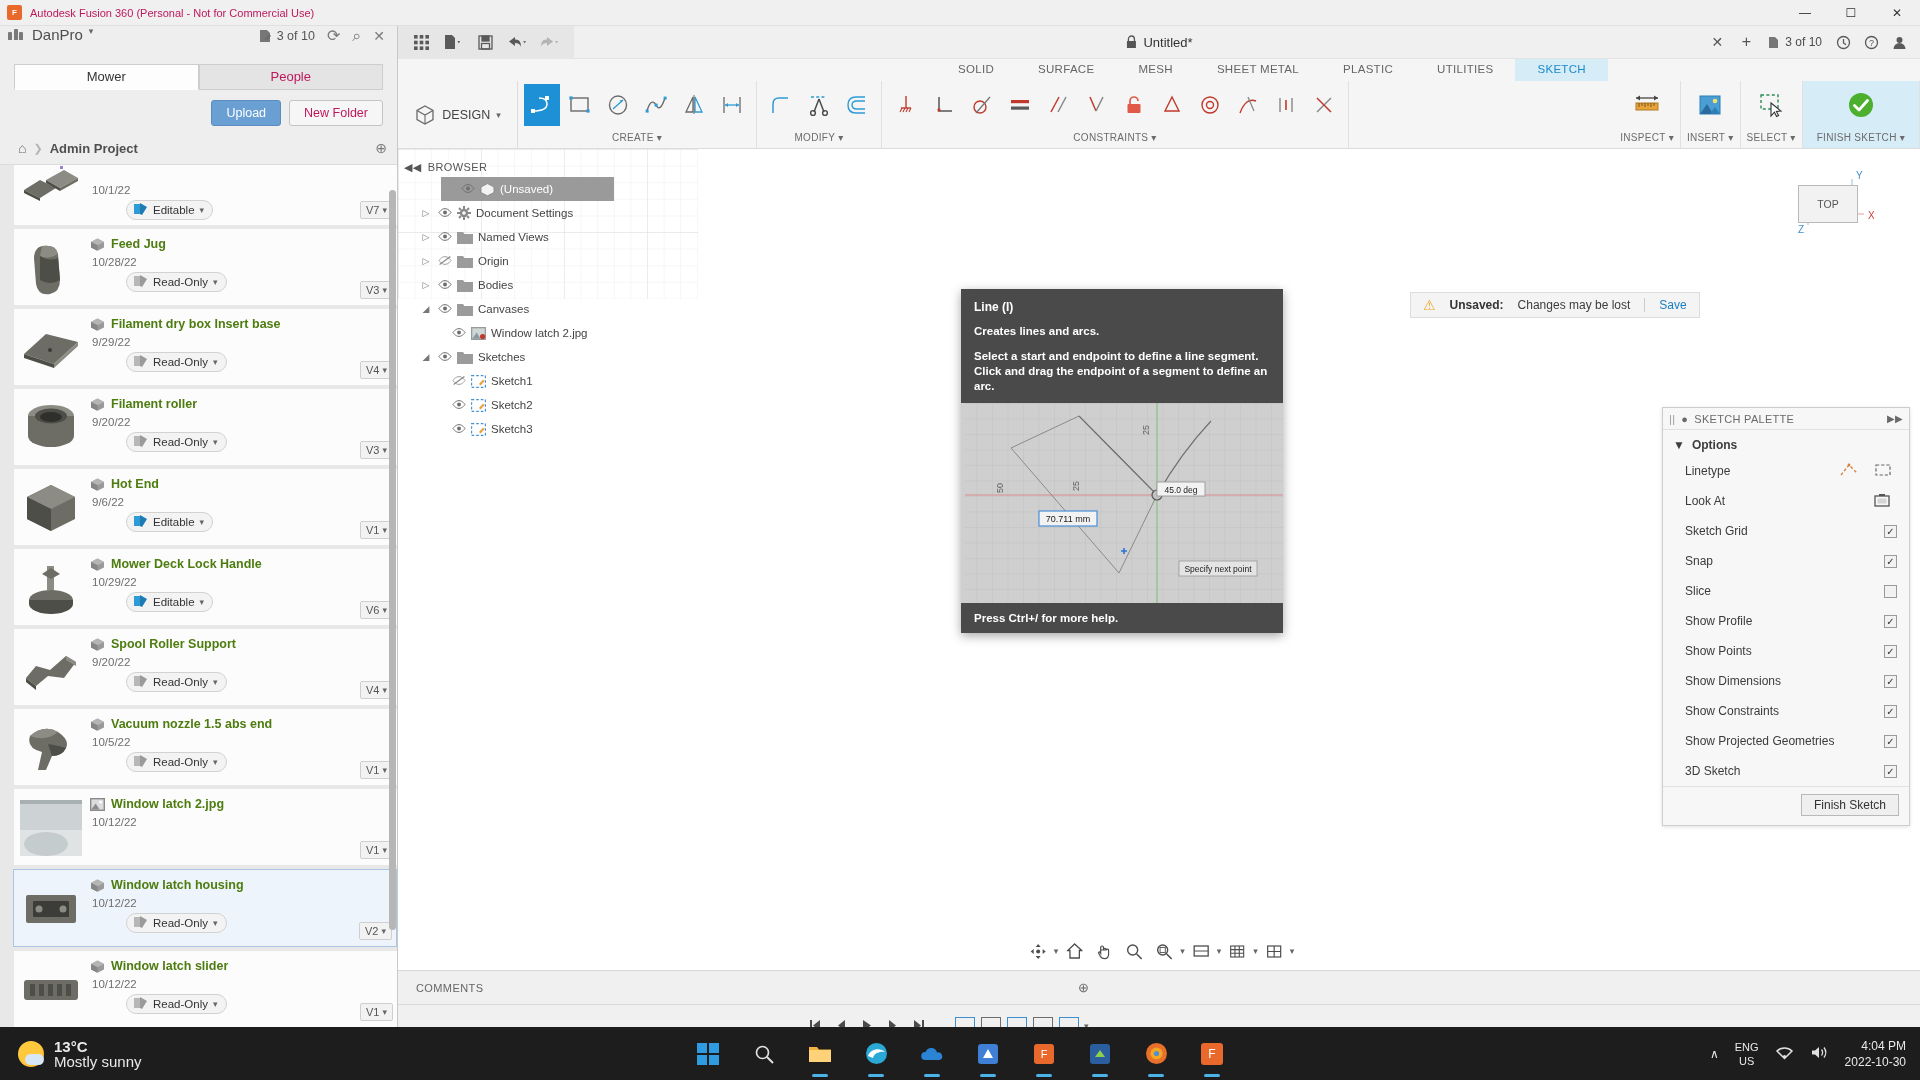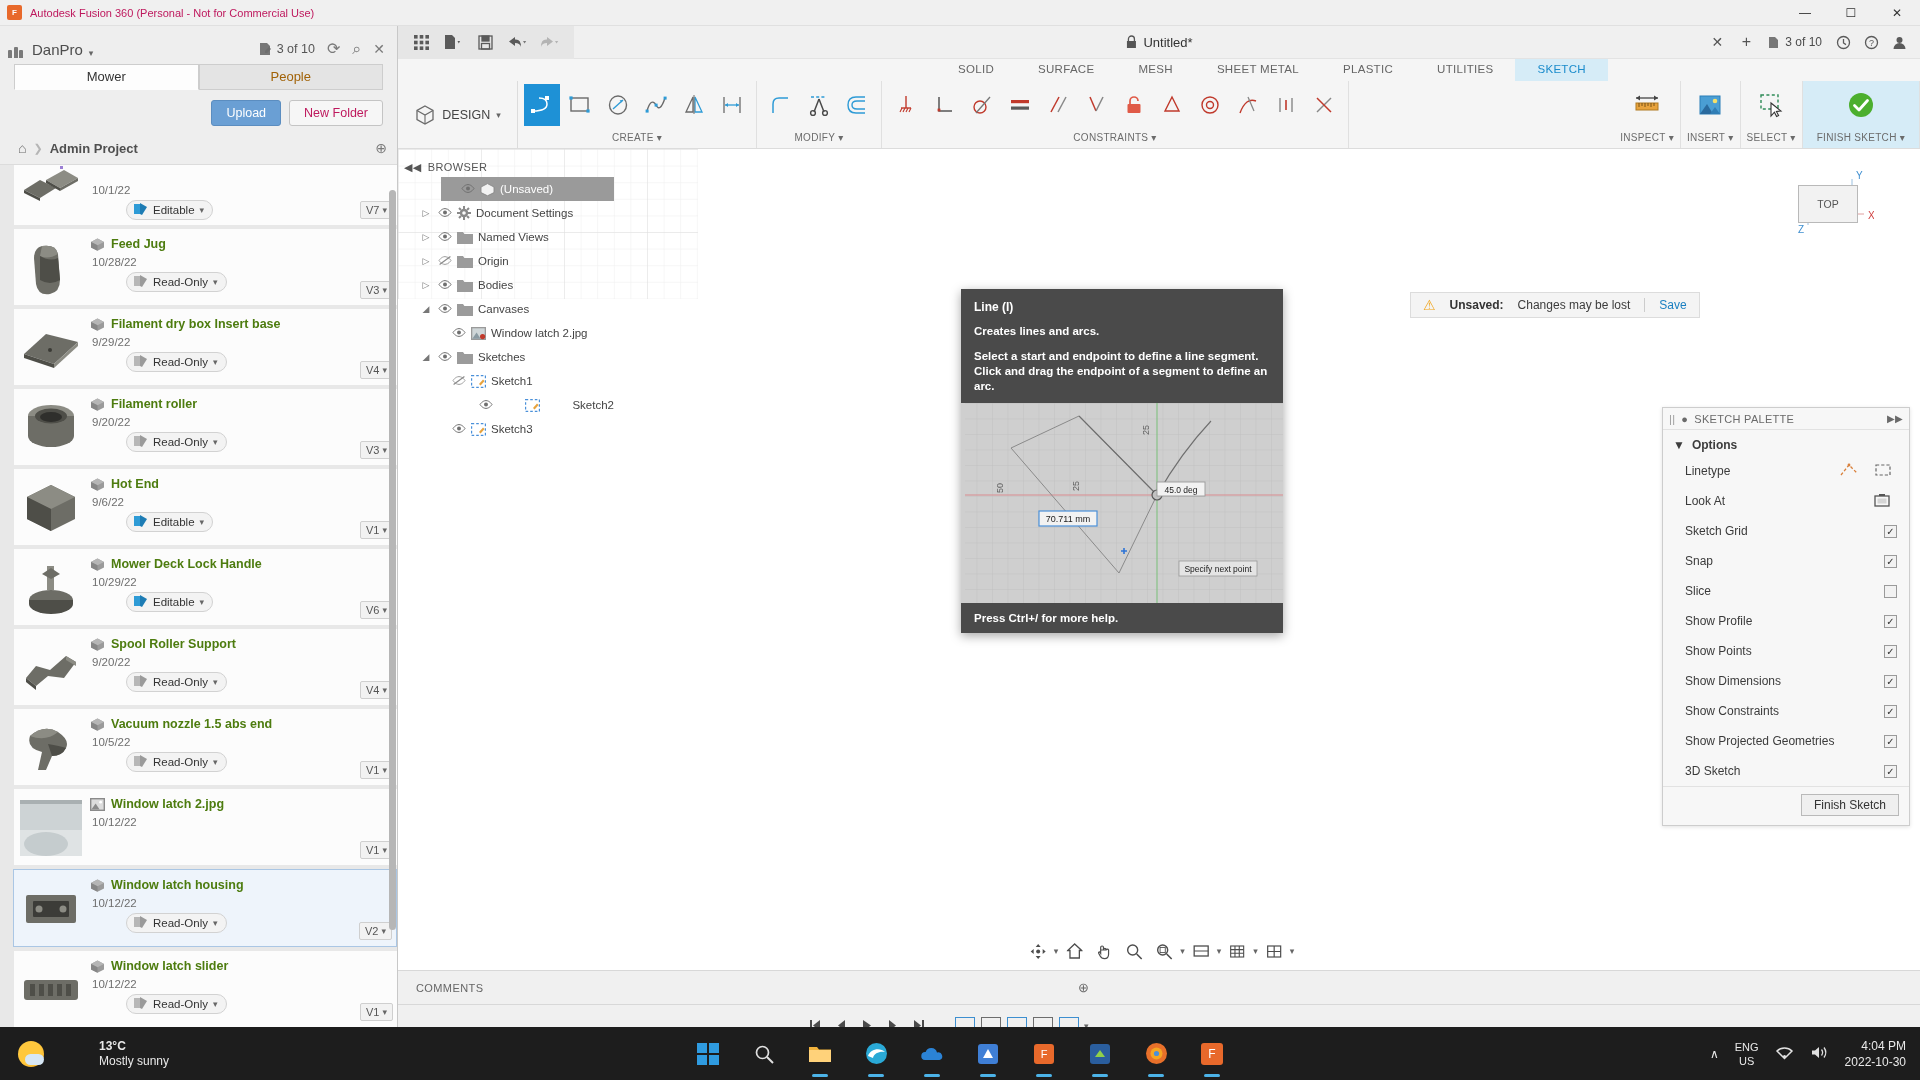--- a/index.html
+++ b/index.html
@@ -17,32 +17,32 @@
   #wincontrols { position:absolute; right:0; top:0; height:26px; display:flex; }
   .wc { width:46px;height:26px;display:flex;align-items:center;justify-content:center;
     font-size:12px;color:#333; }
 
   
   #body { display:flex; height:1020px; }
 
   
   #datapanel { width:398px; background:#eeeeee; display:flex; flex-direction:column;
     border-right:1px solid #c8c8c8; position:relative; }
-  #dp-head { height:32px; display:flex; align-items:flex-end; padding:0 8px; gap:6px;}
+  #dp-head { height:32px; display:flex; align-items:flex-start; padding:0 8px; gap:6px;}
   .team-ico { width:18px;height:14px;display:flex;align-items:flex-end;gap:1.5px;}
   .team-ico i{display:block;width:4px;background:#7a7a7a;border-radius:1px 1px 0 0;}
   #team-name { font-size:15px; color:#4d4d4d; }
   .caret { font-size:9px; color:#666; }
   #dp-head-right { margin-left:auto; display:flex; align-items:center; gap:12px; padding-right:4px;}
   #notif { display:flex;align-items:center;gap:4px;font-size:12.5px;color:#555;}
   .ico-gray{ color:#7a7a7a; }
 
   #dp-tabs { display:flex; margin:6px 14px 0 14px; }
   .dp-tab { flex:1; height:26px; line-height:24px; text-align:center; font-size:13px;
-    color:#a16207; background:#e4e4e4; border:1px solid #cdcdcd; }
+    color:#be185d; background:#e4e4e4; border:1px solid #cdcdcd; }
   .dp-tab.active { background:#fdfdfd; border-bottom-color:#fdfdfd; color:#333; }
 
   #dp-actions { display:flex; justify-content:flex-end; gap:8px; padding:10px 14px 8px 0;}
   .btn { height:26px; padding:0 14px; font-size:12.5px; border-radius:3px; line-height:25px;}
   .btn-primary { background:#6a9fd4; color:#fff; border:1px solid #5b8dc0; }
   .btn-ghost { background:#f6f6f6; color:#be185d; border:1px solid #c4c4c4; }
 
   #crumb { display:flex; align-items:center; gap:7px; padding:6px 10px 8px 18px;
     font-size:13px; color:#4f4f4f; font-weight:bold; position:relative;}
   #crumb .home { font-size:14px; color:#6e6e6e; }
@@ -189,21 +189,21 @@
   .tlsq.blue{border-color:#3d8fd0;}
 
   
   #taskbar { position:fixed; left:0; bottom:0; width:1920px; height:53px;
     background:#1d1d1d; display:flex; align-items:center; color:#e9e9e9; }
   #weather { display:flex; align-items:center; gap:10px; padding-left:18px; }
   #wsun { width:26px;height:26px;border-radius:50%;
     background:radial-gradient(circle at 40% 38%, #ffc83d 0 55%, #f5a623 100%); position:relative;}
   #wsun:after{content:"";position:absolute;left:7px;bottom:2px;width:19px;height:11px;
     background:#d7e7f5;border-radius:7px;}
-  #wtext { font-size:12px; line-height:15px;margin-left:45px;}
+  #wtext { font-size:15px; line-height:15px;}
   #wtext .w1{font-weight:bold;}
   #tb-center { position:absolute; left:50%; transform:translateX(-50%);
     display:flex; align-items:center; gap:26px;}
   .tbapp { width:30px; height:30px; border-radius:4px; display:flex;
     align-items:center; justify-content:center; position:relative; font-size:16px;}
   .tbapp.run:after{content:"";position:absolute;bottom:-8px;left:50%;
     transform:translateX(-50%);width:16px;height:3px;background:#4cb3e8;border-radius:2px;}
   #tray { margin-left:auto; display:flex; align-items:center; gap:16px; padding-right:14px;
     font-size:12px;}
   #lang { text-align:center; line-height:14px; font-size:11px;}
@@ -1112,21 +1112,21 @@
                   <path d="M1.6 9.6 L12.4 1.4" stroke="#8a8a8a" stroke-width="1.2"></path>
                 </svg></span>
               <span style="display: flex; align-items: center;">
                 <svg width="15" height="13" viewBox="0 0 15 13">
                   <rect x="0.6" y="0.6" width="13.8" height="11.8" fill="none" stroke="#4a90d9" stroke-width="1.2" stroke-dasharray="2.6 2"></rect>
                   <path d="M8 9 L12 4.4 L13.6 6 L9.6 10.6z" fill="#e8a33d"></path>
                 </svg>
               </span>
               <span style="white-space: nowrap; overflow: hidden;">Sketch1</span>
             </div>
-            <div class="trow" style="padding-left: 30px; justify-content: space-between;">
+            <div class="trow" style="padding-left: 30px;">
               <span class="tri"></span>
               <span class="eye"><svg width="14" height="11" viewBox="0 0 14 11">
                   <path d="M1 5.5S3.4 1.6 7 1.6s6 3.9 6 3.9-2.4 3.9-6 3.9-6-3.9-6-3.9z" fill="none" stroke="#6f6f6f" stroke-width="1"></path>
                   <circle cx="7" cy="5.5" r="2" fill="#6f6f6f"></circle>
                 </svg></span>
               <span style="display: flex; align-items: center;">
                 <svg width="15" height="13" viewBox="0 0 15 13">
                   <rect x="0.6" y="0.6" width="13.8" height="11.8" fill="none" stroke="#4a90d9" stroke-width="1.2" stroke-dasharray="2.6 2"></rect>
                   <path d="M8 9 L12 4.4 L13.6 6 L9.6 10.6z" fill="#e8a33d"></path>
                 </svg>

